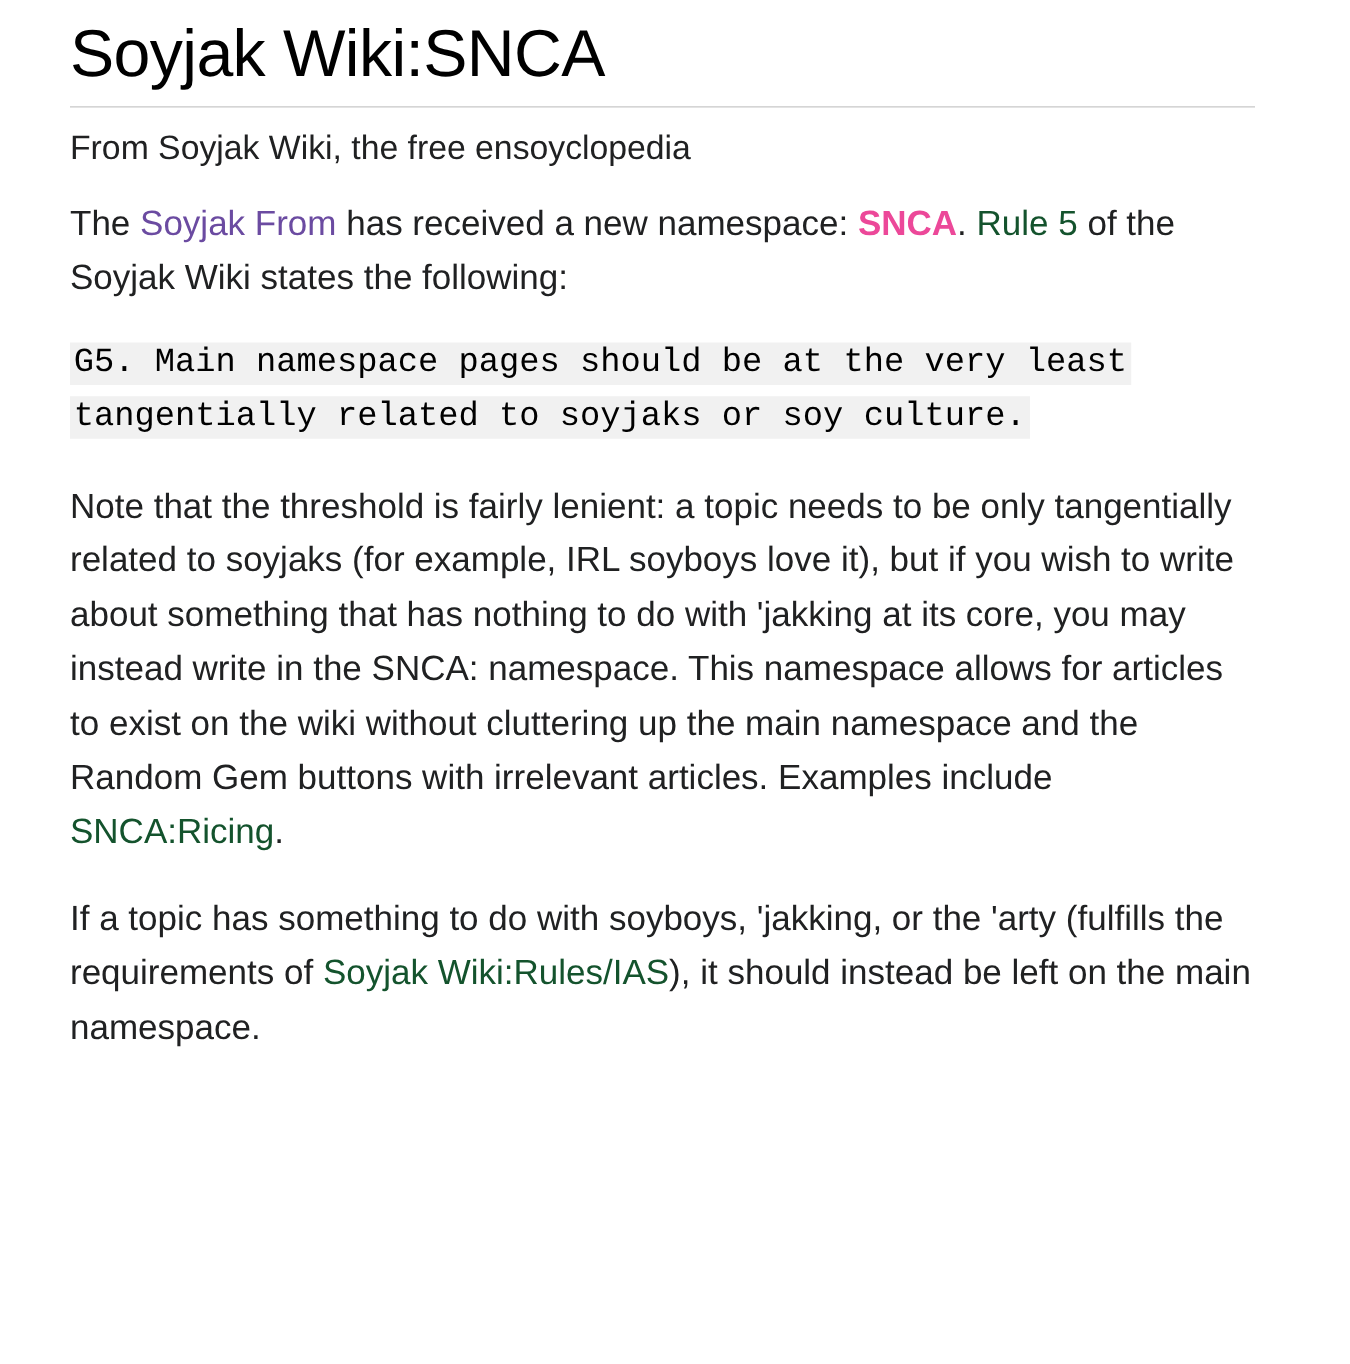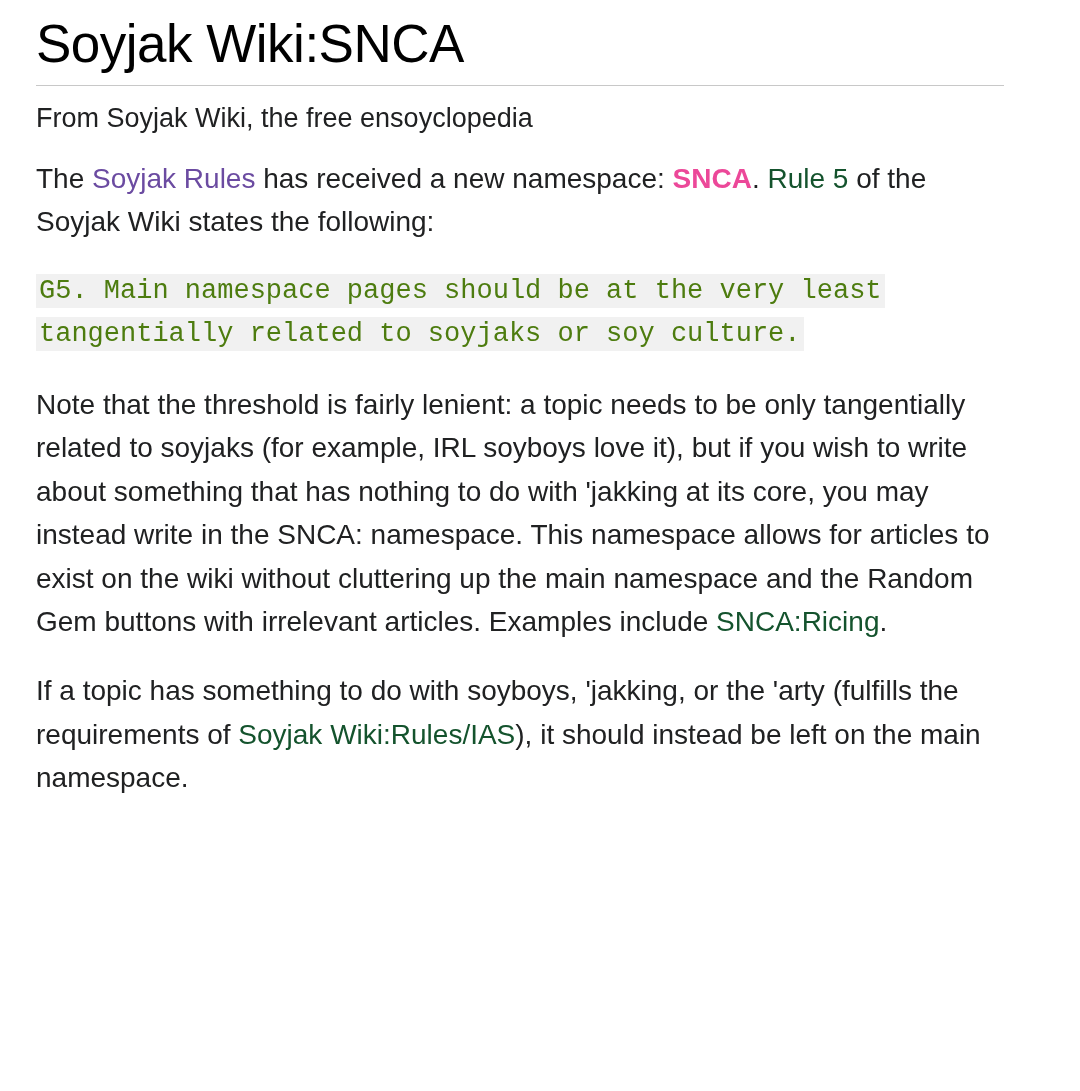--- a/index.html
+++ b/index.html
@@ -8,21 +8,21 @@
     background: #ffffff;
   }
   body {
     width: 1080px;
     min-height: 1091px;
     font-family: "Liberation Sans", sans-serif;
     color: #202122;
     -webkit-font-smoothing: antialiased;
   }
   .page {
-    padding: 14px 36px 20px 36px;
+    padding: 14px 36px 20px 56px;
     box-sizing: border-box;
     width: 1040px;
   }
   .page-title {
     font-size: 53px;
     line-height: 1.15;
     font-weight: normal;
     margin: 0 0 10px 0;
     letter-spacing: -0.5px;
     color: #000000;
@@ -59,35 +59,35 @@
     font-family: "Liberation Mono", monospace;
     font-size: 27px;
     line-height: 1.62;
     margin: 0 0 26px 0;
   }
   .quote-block span.code {
     background: #f1f1f1;
     padding: 2px 3px;
     box-decoration-break: clone;
     -webkit-box-decoration-break: clone;
-    color: #4d7c0f;
+    color: #000000;
     font-family: Liberation Mono, monospace;
   }
 </style>
 </head>
 <body>
 
 <div class="page">
 
   <h1 class="page-title">Soyjak Wiki:SNCA</h1>
   <hr class="title-rule">
 
   <div class="tagline">From Soyjak Wiki, the free ensoyclopedia</div>
 
-  <p class="body-text"><span>The </span><a class="wikilink visited" href="#">Soyjak Rules</a><span> has received a new namespace: </span><a class="wikilink bold" href="#">SNCA</a><span>. </span><a class="wikilink" href="#">Rule 5</a><span> of the Soyjak Wiki states the following:</span></p>
+  <p class="body-text"><span>The </span><a class="wikilink visited" href="#">Soyjak From</a><span> has received a new namespace: </span><a class="wikilink bold" href="#">SNCA</a><span>. </span><a class="wikilink" href="#">Rule 5</a><span> of the Soyjak Wiki states the following:</span></p>
 
   <div class="quote-block"><span class="code">G5. Main namespace pages should be at the very least tangentially related to soyjaks or soy culture.</span></div>
 
   <p class="body-text"><span>Note that the threshold is fairly lenient: a topic needs to be only tangentially related to soyjaks (for example, IRL soyboys love it), but if you wish to write about something that has nothing to do with 'jakking at its core, you may instead write in the SNCA: namespace. This namespace allows for articles to exist on the wiki without cluttering up the main namespace and the Random Gem buttons with irrelevant articles. Examples include </span><a class="wikilink" href="#">SNCA:Ricing</a><span>.</span></p>
 
   <p class="body-text"><span>If a topic has something to do with soyboys, 'jakking, or the 'arty (fulfills the requirements of </span><a class="wikilink" href="#">Soyjak Wiki:Rules/IAS</a><span>), it should instead be left on the main namespace.</span></p>
 
 </div>
 
 </body></html>

